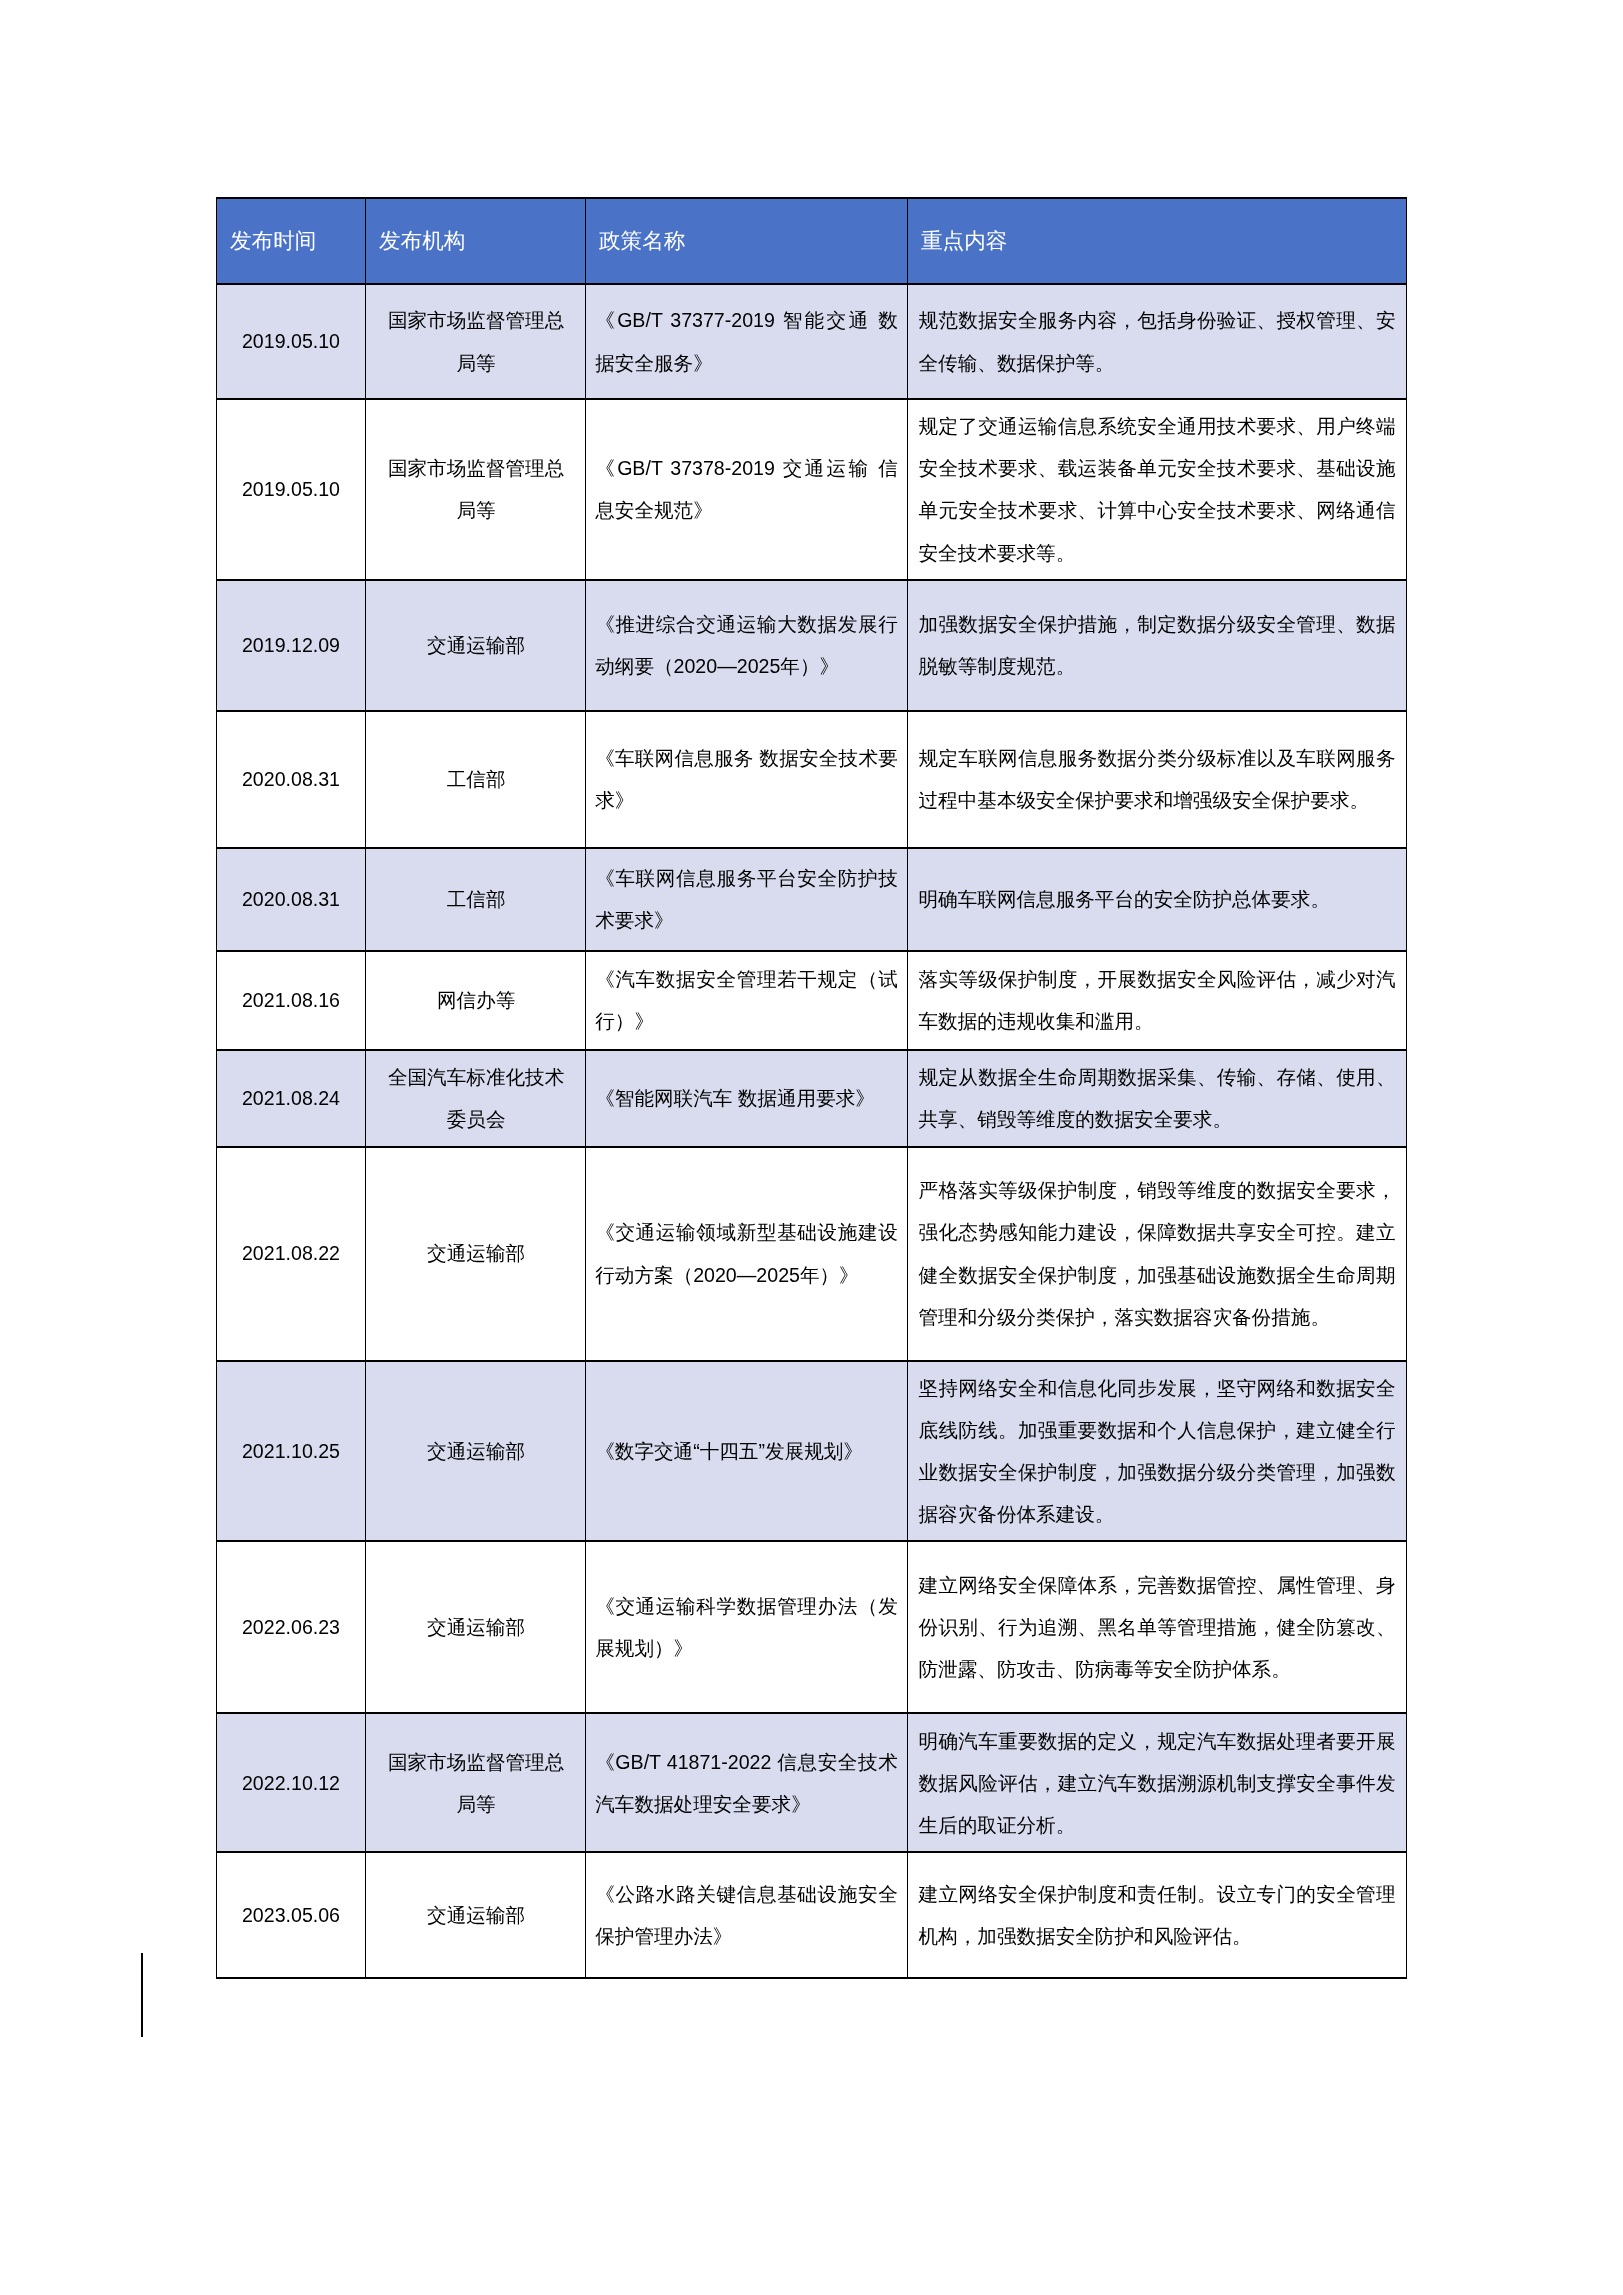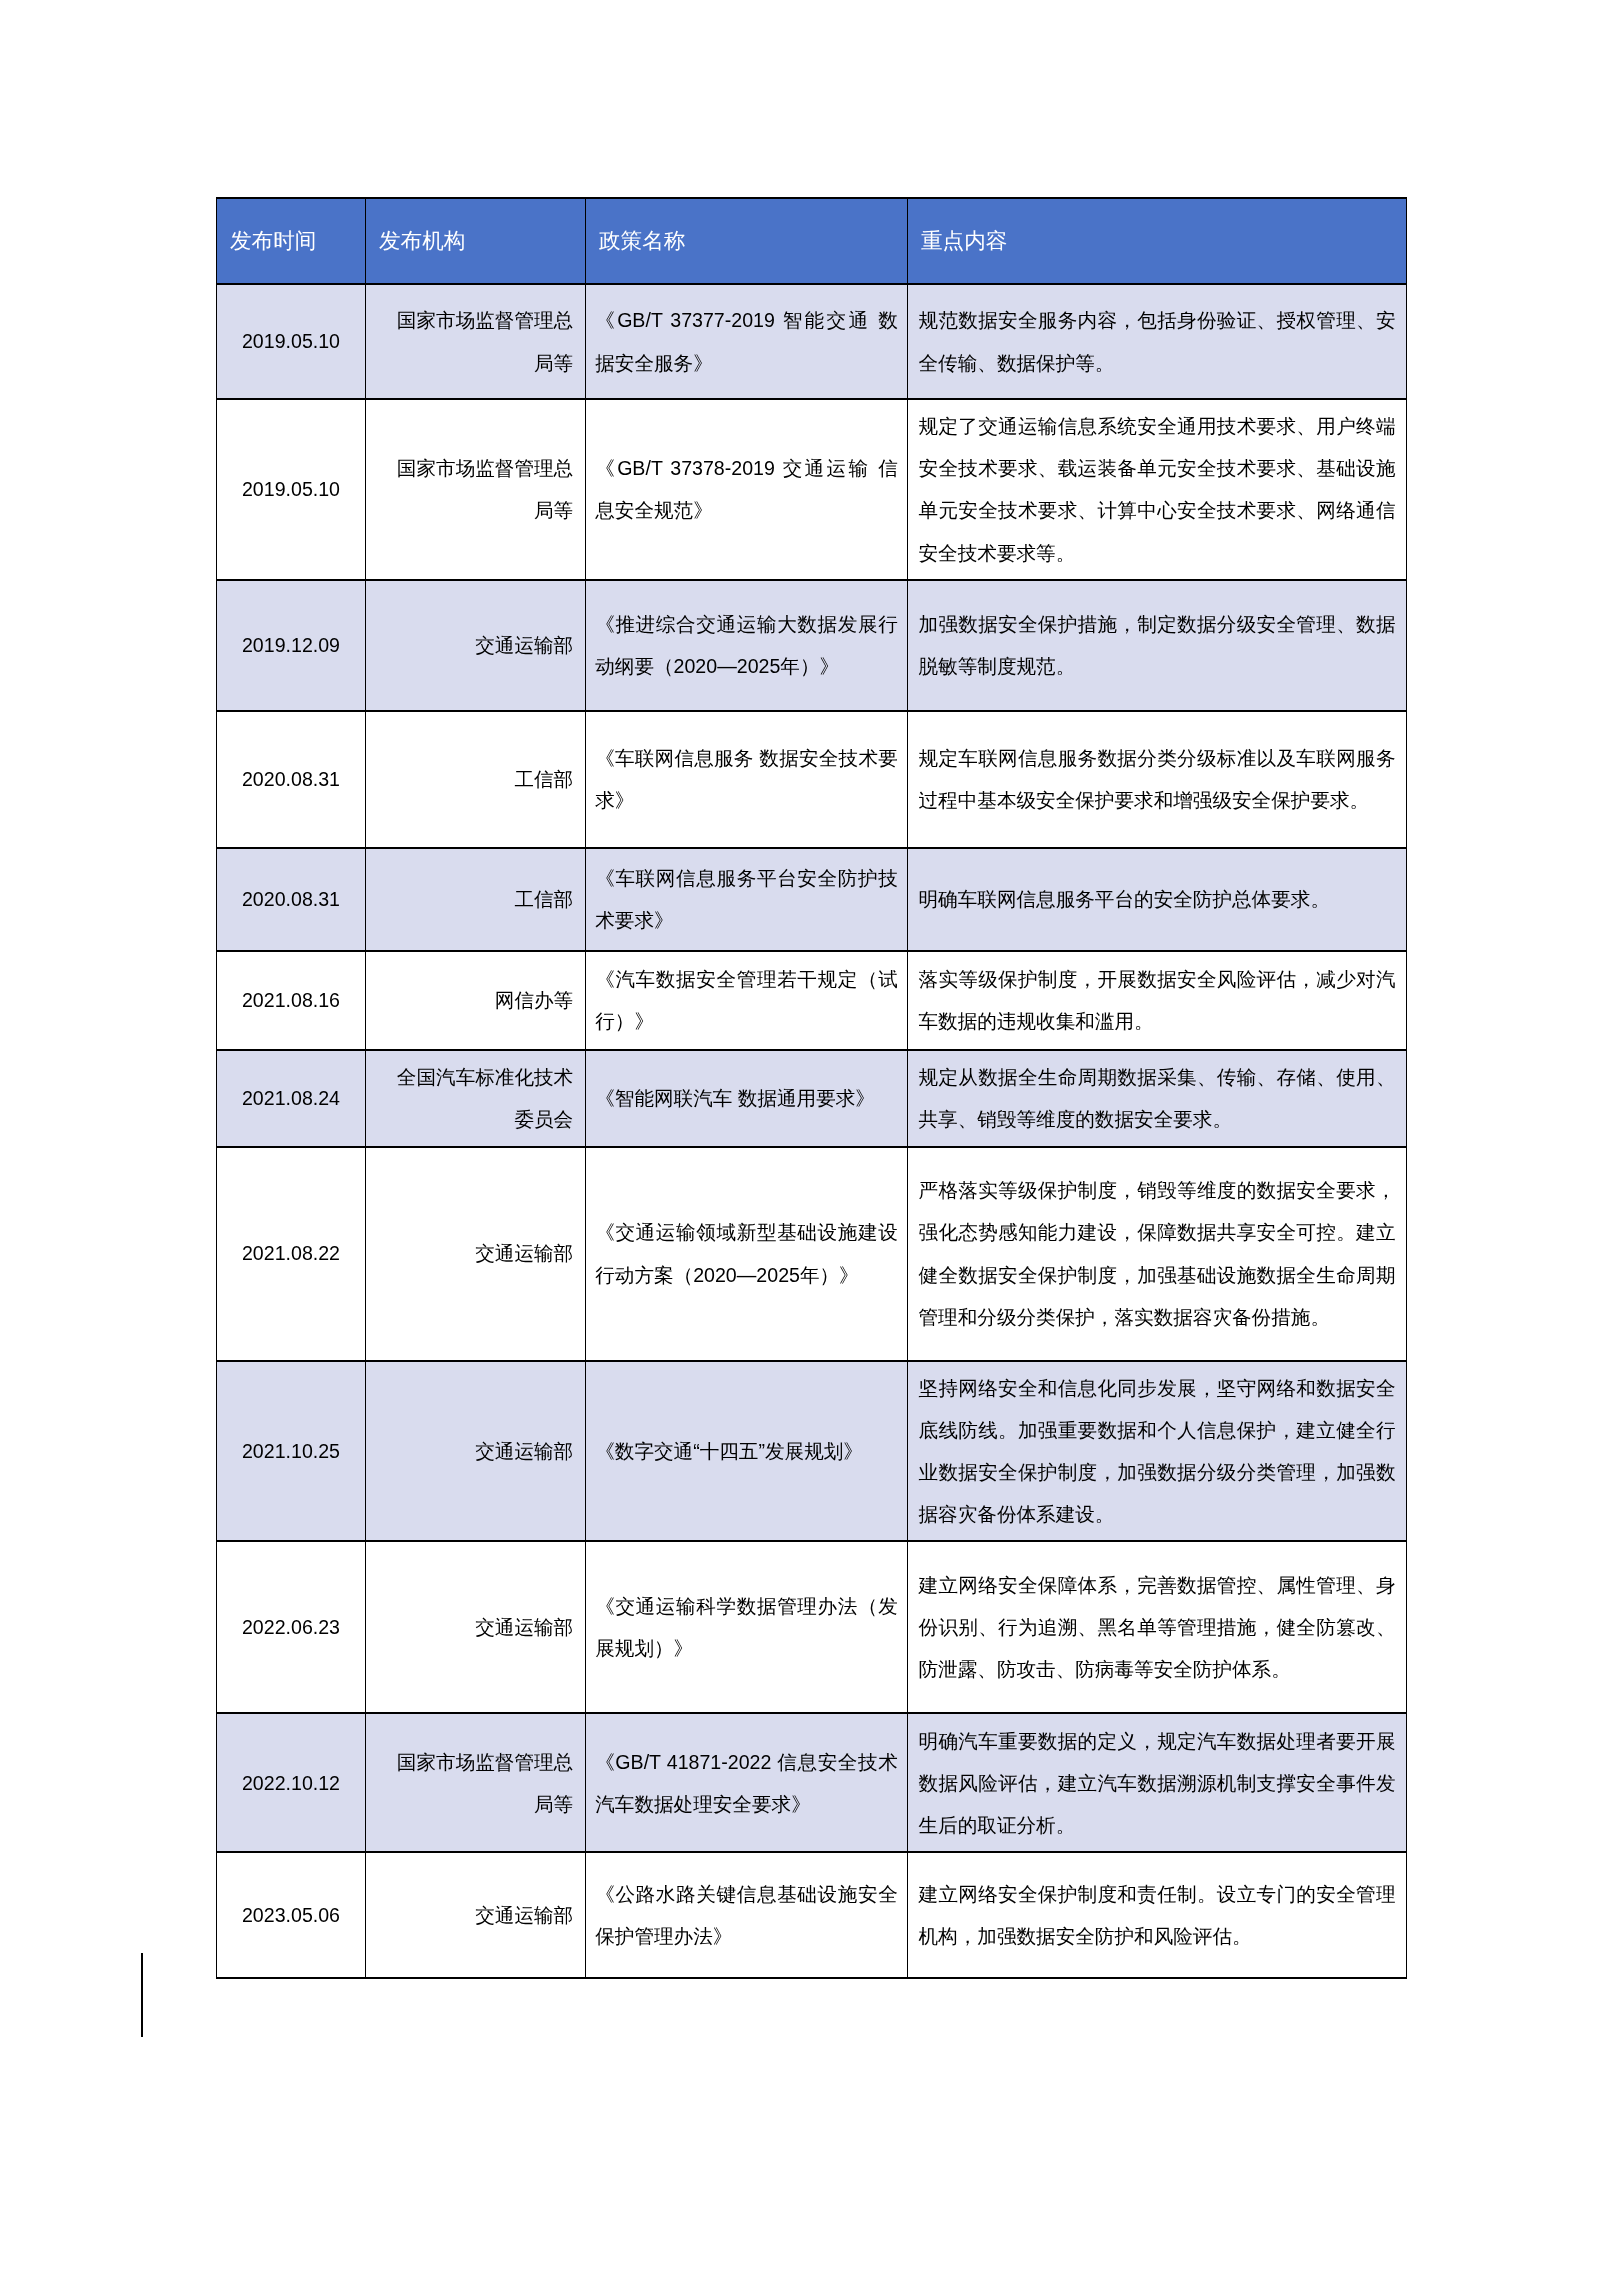--- a/index.html
+++ b/index.html
@@ -53,21 +53,21 @@
     text-align: left;
     padding: 0 0 0 13px;
   }
   tbody td { background: var(--row-bg); }
   tbody tr.alt td { background: var(--row-alt-bg); }
   td.c-date {
     text-align: center;
     padding: 5.2px 2.6px;
   }
   td.c-org {
-    text-align: right;
+    text-align: center;
     padding: 5.2px 11.8px 5.2px 13px;
   }
   td.c-policy {
     text-align: justify;
     word-break: break-all;
     padding: 5.2px 9.2px;
   }
   td.c-content {
     text-align: justify;
     word-break: break-all;

